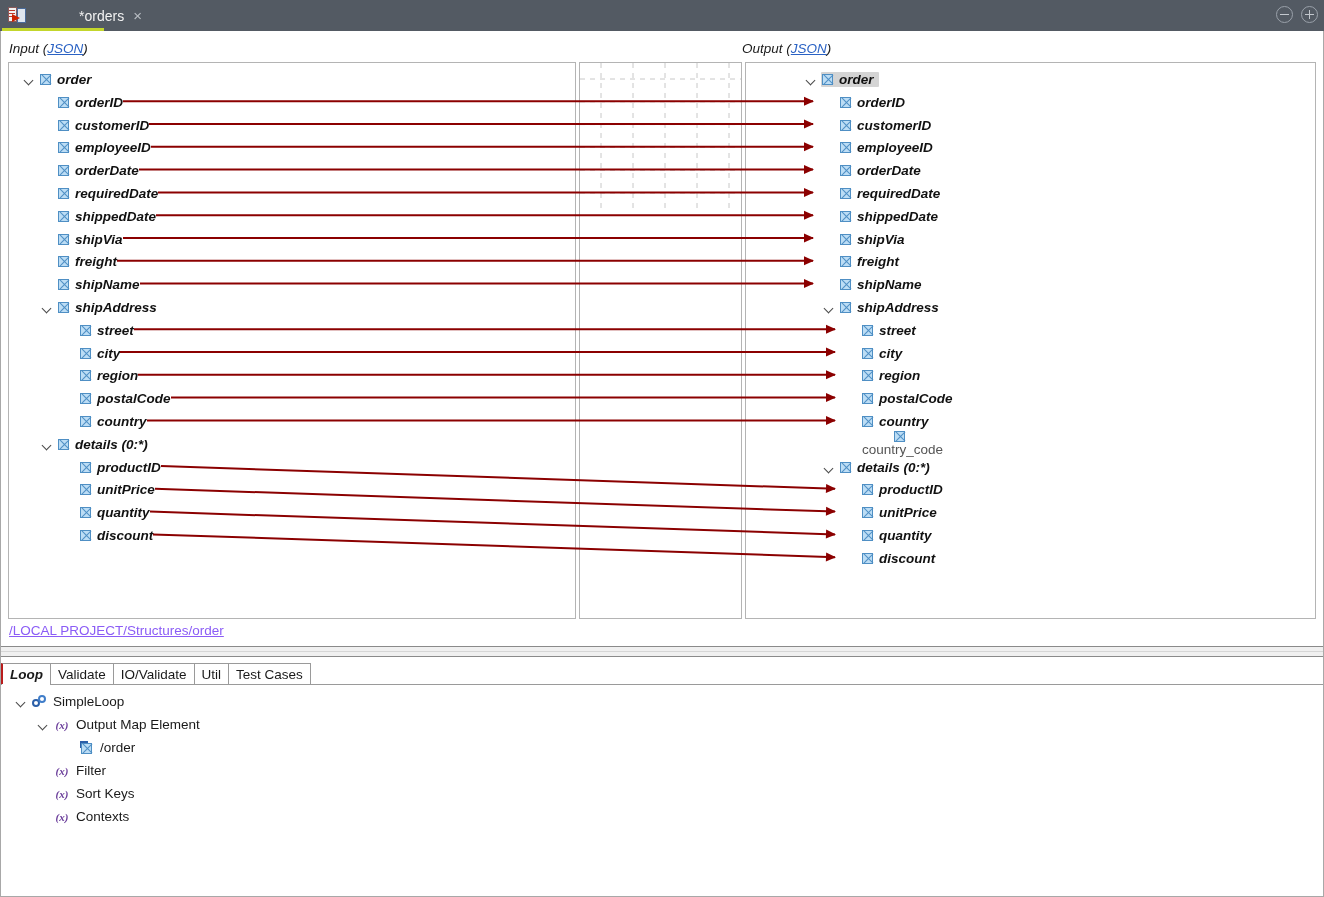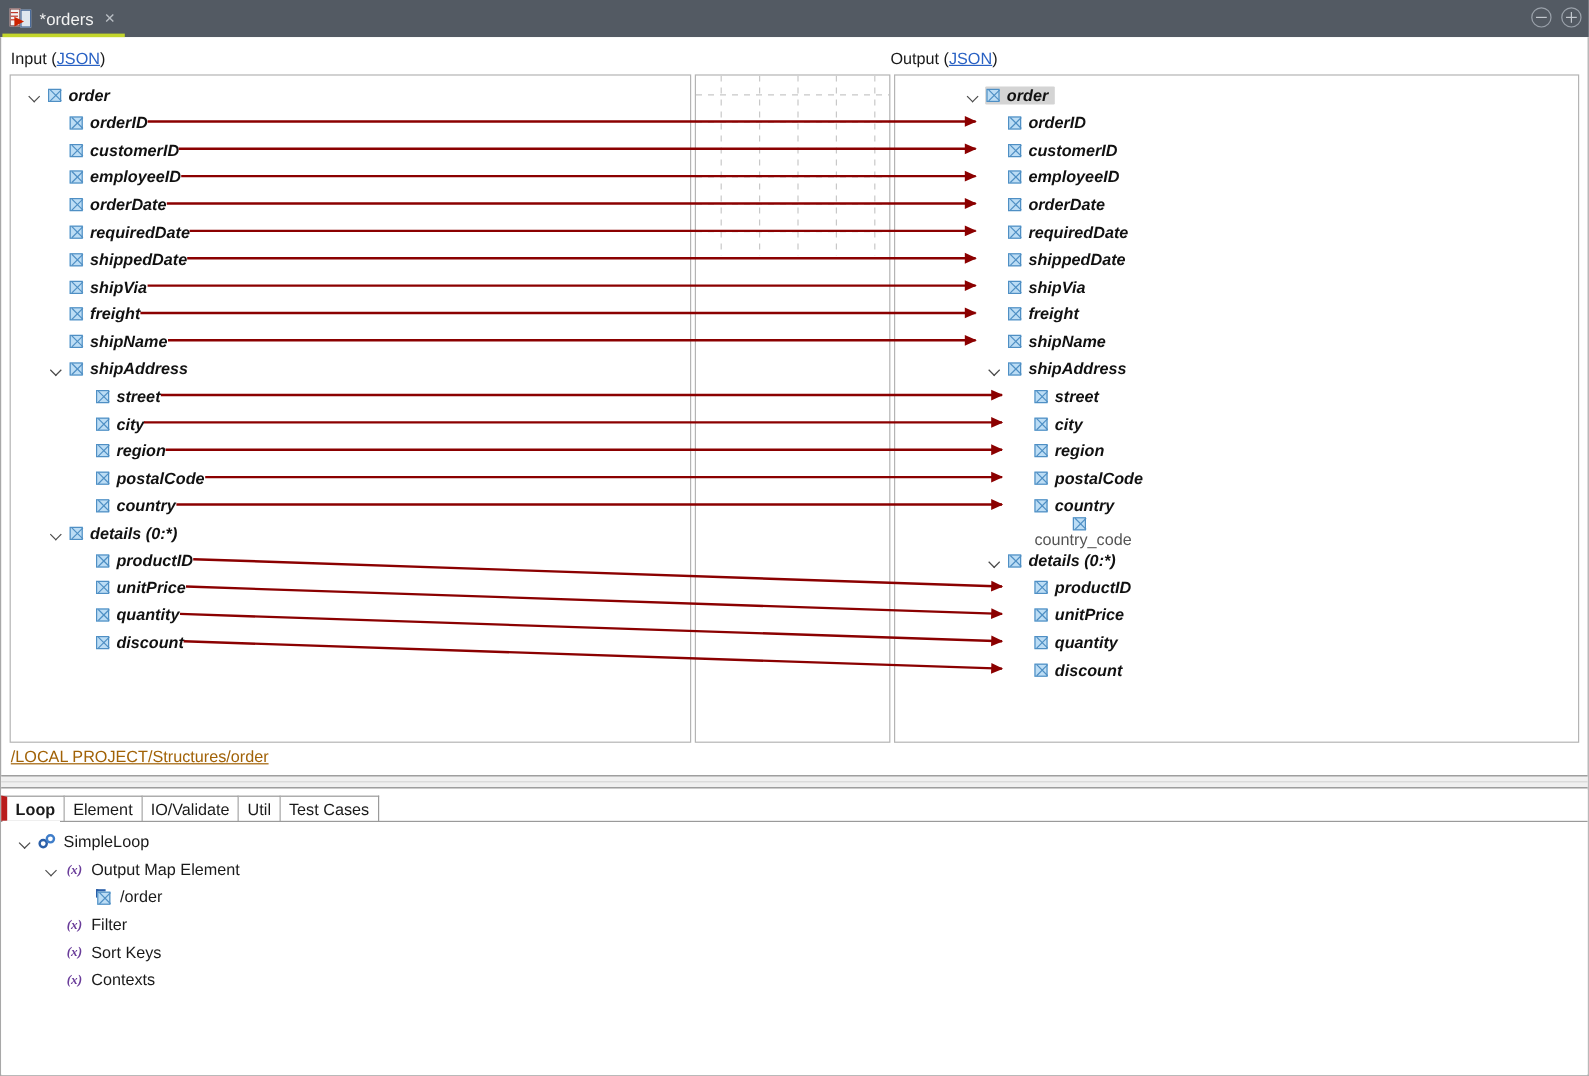--- a/index.html
+++ b/index.html
@@ -62,20 +62,21 @@
     width: 0; height: 0;
     border-left: 8px solid #cc2200;
     border-top: 4px solid transparent;
     border-bottom: 4px solid transparent;
     z-index: 3;
   }
   #tab-title {
     color: #f2f2f2;
     font-size: 14px;
     white-space: nowrap;
+    margin-left: 46px;
   }
   #tab-close {
     color: #b9bec4;
     font-size: 15px;
     margin-left: 9px;
     line-height: 1;
     cursor: pointer;
   }
   .circbtn {
     position: absolute; top: 6px;
@@ -111,20 +112,21 @@
   
   #mappane {
     position: absolute; left: 0; top: 0;
     width: 1322px; height: 621px;
   }
   .panel-label {
     position: absolute;
     font-size: 13.5px;
     color: #1a1a1a;
     white-space: nowrap;
+    font-style: italic;
   }
   #label-input { left: 8px; top: 10px; }
   #label-output { left: 741px; top: 10px; }
   .jsonlink {
     color: #2a62c4;
     text-decoration: underline;
     cursor: pointer;
   }
 
   .treebox {
@@ -203,21 +205,21 @@
     padding: 0 5px 0 1px;
     margin-left: -1px;
     border-radius: 1px;
   }
 
   
   .pathlink {
     position: absolute;
     top: 592px;
     font-size: 13.5px;
-    color: #a16207;
+    color: #8b5cf6;
     text-decoration: underline;
     white-space: nowrap;
     cursor: pointer;
   }
   #path-input  { left: 8px; }
   #path-output { left: 744px; }
 
   
   #sash {
     position: absolute; left: 0; top: 615px;
@@ -250,21 +252,21 @@
     padding: 0 7px;
     display: flex; align-items: center;
     font-size: 13.5px;
     color: #1a1a1a;
     border-right: 1px solid #9a9a9a;
     border-top: 1px solid #9a9a9a;
     box-sizing: border-box;
     cursor: pointer;
     background: #ffffff;
   }
-  .btab:first-child { border-left: 5px solid #b91c1c; }
+  .btab:first-child { border-left: 2px solid #b91c1c; font-style: italic; }
   .btab.active {
     font-weight: bold;
     border-bottom: 1px solid #ffffff;
   }
   #tabstrip-line {
     position: absolute; left: 0; top: 26px;
     width: 1322px; height: 1px;
     background: #9a9a9a;
   }
   #tabstrip-linemask {
@@ -707,21 +709,21 @@
       </svg>
 
     <div class="pathlink" id="path-input">/LOCAL PROJECT/Structures/order</div>
   </div>
 
   <div id="sash"></div>
 
   <div id="bottompane">
     <div id="tabstrip">
         <div class="btab active">Loop</div>
-        <div class="btab">Element</div>
+        <div class="btab">Validate</div>
         <div class="btab">IO/Validate</div>
         <div class="btab">Util</div>
         <div class="btab">Test Cases</div>
       </div>
     <div id="tabstrip-line"></div>
     <div id="looptree">
         <div class="lrow" style="top: 0px; left: 14px;">
           <span class="twisty"></span>
           <span class="loopicon">
             <span class="c1"></span>

